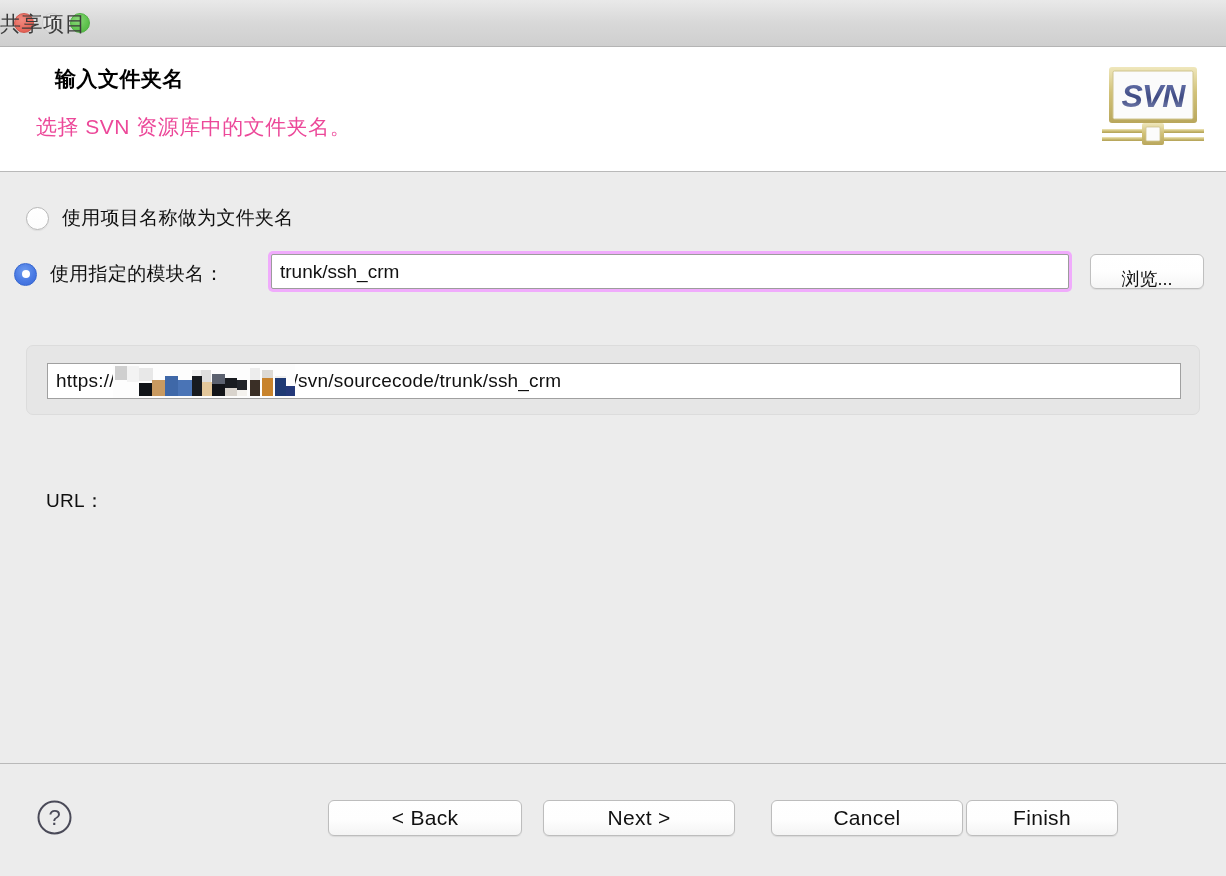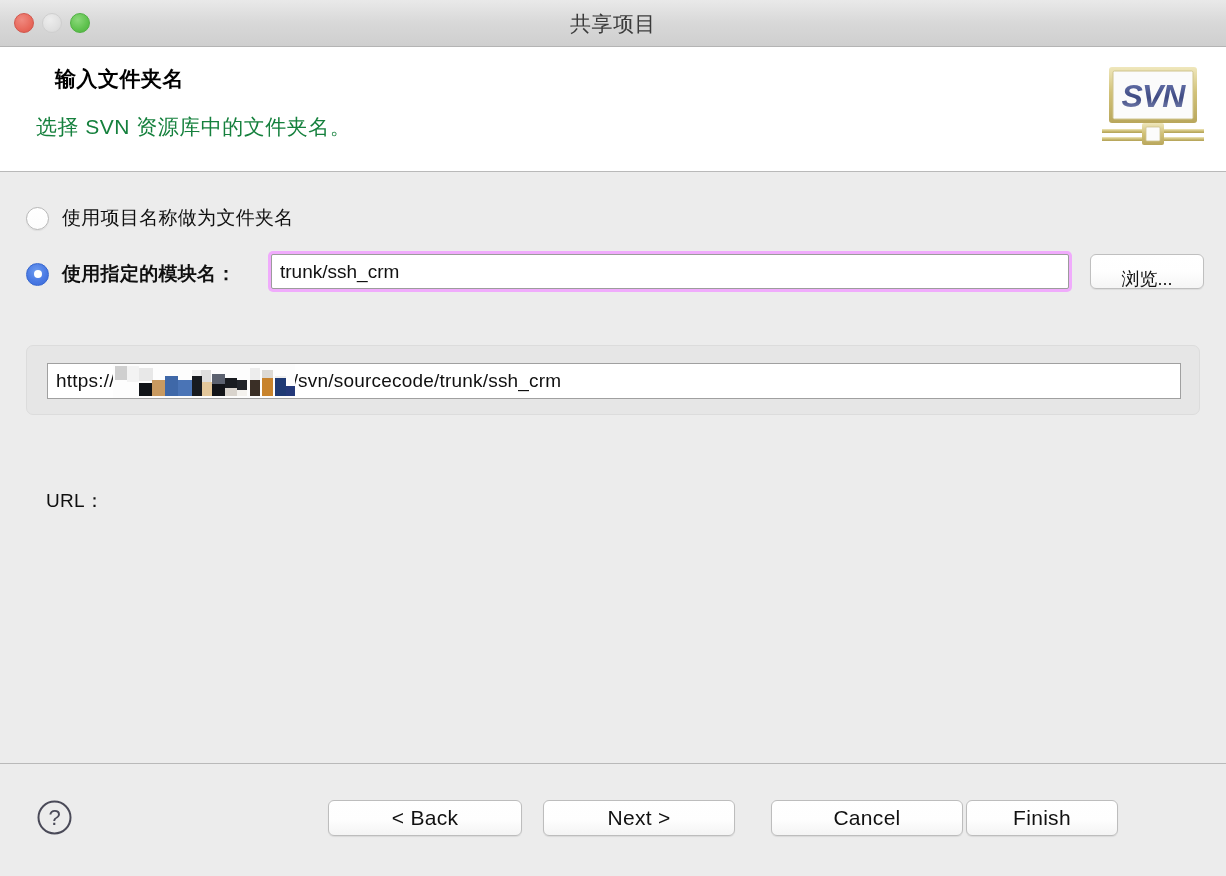--- a/index.html
+++ b/index.html
@@ -53,21 +53,21 @@
   .light.max {
     background: radial-gradient(circle at 38% 32%, #8bd97a 0%, #5fc24e 60%, #4eaf3f 100%);
     border: 1px solid #50b142;
   }
   #window-title {
     position: absolute;
     left: 0; top: 0;
     width: 1226px;
     height: 47px;
     line-height: 47px;
-    text-align: center;
+    text-align: left;
     font-size: 21px;
     color: #3b3b3b;
     letter-spacing: 0.5px;
   }
 
   
   #header {
     position: absolute;
     left: 0; top: 47px;
     width: 1226px;
@@ -83,21 +83,21 @@
     font-size: 21px;
     font-weight: bold;
     color: #000000;
     letter-spacing: 0.5px;
     margin-left: 41px;
   }
   #header-desc {
     position: absolute;
     left: 36px; top: 66px;
     font-size: 21px;
-    color: #15803d;
+    color: #ec4899;
     letter-spacing: 0.5px;
   }
 
   
   #svn-logo {
     position: absolute;
     right: 18px; top: 14px;
     width: 110px;
     height: 100px;
   }
@@ -110,21 +110,21 @@
     height: 590px;
     background: #ececec;
   }
 
   .radio-row {
     position: absolute;
     display: flex;
     align-items: center;
   }
   #row-project-name { left: 26px; top: 32px; }
-  #row-module-name  { left: 26px; top: 88px; font-weight: bold; }
+  #row-module-name  { left: 14px; top: 88px; }
 
   .radio {
     width: 23px; height: 23px;
     border-radius: 50%;
     box-sizing: border-box;
     flex: 0 0 auto;
     position: relative;
   }
   .radio.off {
     background: linear-gradient(to bottom, #ffffff, #fcfcfc);

